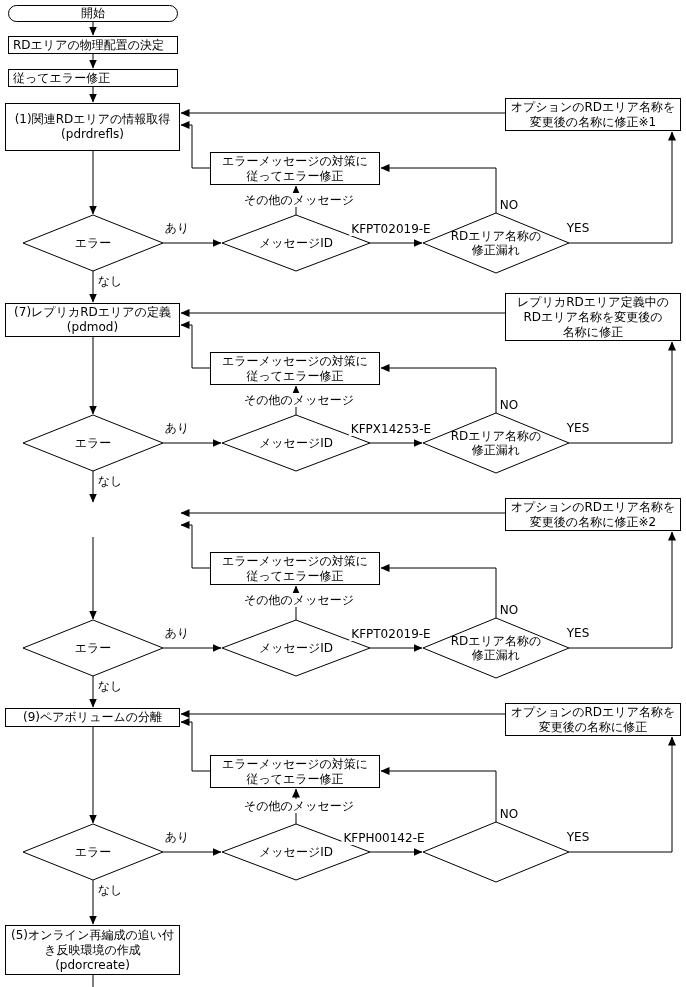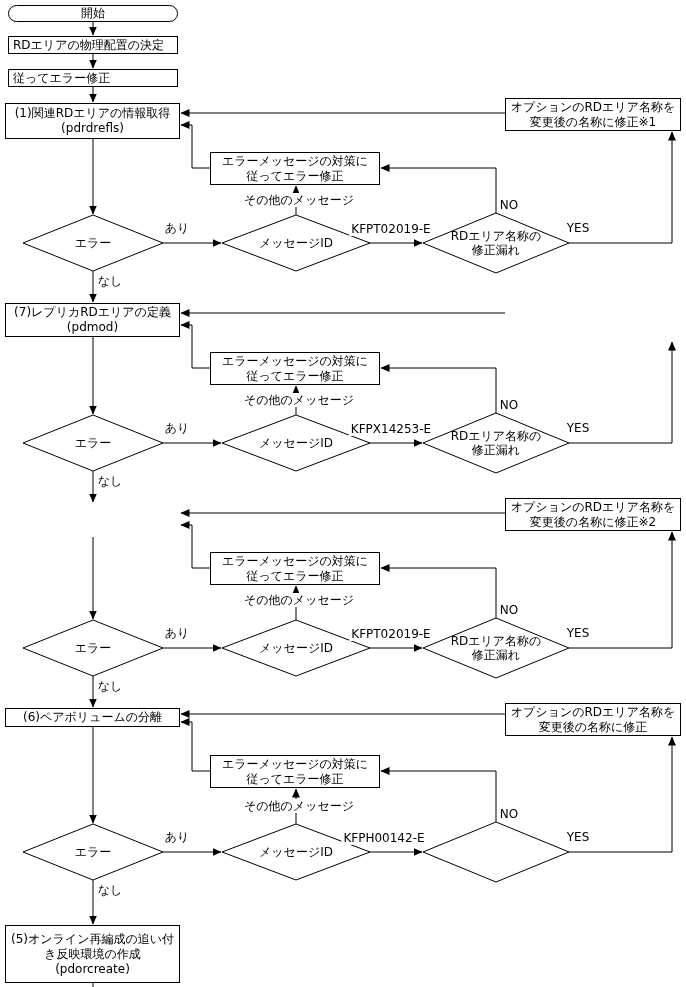--- a/index.html
+++ b/index.html
@@ -87,39 +87,42 @@
       <polygon points="23,852 93,824 163,852 93,880"></polygon>
       <polygon points="222,852 296,824 370,852 296,880"></polygon>
       <polygon points="423,852 496,822 569,852 496,882"></polygon>
     </g>
   </svg>
 
   <div class="box terminal" style="left:8px;top:5px;width:170px;height:17px">開始</div>
   <div class="box leftalign" style="left:8px;top:36px;width:170px;height:18px">RDエリアの物理配置の決定</div>
   <div class="box leftalign" style="left:8px;top:69px;width:170px;height:18px">従ってエラー修正</div>
 
-  <div class="box" style="left:5px;top:103px;width:175px;height:36px">(1)関連RDエリアの情報取得
+  <div class="box" style="left:5px;top:103px;width:175px;height:48px">(1)関連RDエリアの情報取得
 (pdrdrefls)</div>
   <div class="box" style="left:505px;top:98px;width:176px;height:33px">オプションのRDエリア名称を
 変更後の名称に修正※1</div>
   <div class="box" style="left:210px;top:152px;width:170px;height:33px">エラーメッセージの対策に
 従ってエラー修正</div>
   <div class="dlabel" style="left:93px;top:243px">エラー</div>
   <div class="dlabel" style="left:296px;top:243px">メッセージID</div>
   <div class="dlabel" style="left:496px;top:243px">RDエリア名称の
 修正漏れ</div>
   <div class="elabel" style="left:177px;top:228px">あり</div>
   <div class="elabel" style="left:110px;top:281px">なし</div>
   <div class="elabel" style="left:391px;top:229px">KFPT02019-E</div>
   <div class="elabel" style="left:299px;top:200px">その他のメッセージ</div>
   <div class="elabel" style="left:509px;top:205px">NO</div>
   <div class="elabel" style="left:578px;top:228px">YES</div>
 
   <div class="box" style="left:5px;top:303px;width:175px;height:34px">(7)レプリカRDエリアの定義
 (pdmod)</div>
+  <div class="box" style="left:505px;top:293px;width:176px;height:48px">レプリカRDエリア定義中の
+RDエリア名称を変更後の
+名称に修正</div>
   <div class="box" style="left:210px;top:352px;width:170px;height:33px">エラーメッセージの対策に
 従ってエラー修正</div>
   <div class="dlabel" style="left:93px;top:443px">エラー</div>
   <div class="dlabel" style="left:296px;top:443px">メッセージID</div>
   <div class="dlabel" style="left:496px;top:443px">RDエリア名称の
 修正漏れ</div>
   <div class="elabel" style="left:177px;top:428px">あり</div>
   <div class="elabel" style="left:110px;top:481px">なし</div>
   <div class="elabel" style="left:391px;top:429px">KFPX14253-E</div>
   <div class="elabel" style="left:299px;top:400px">その他のメッセージ</div>
@@ -134,31 +137,31 @@
   <div class="dlabel" style="left:296px;top:648px">メッセージID</div>
   <div class="dlabel" style="left:496px;top:648px">RDエリア名称の
 修正漏れ</div>
   <div class="elabel" style="left:177px;top:633px">あり</div>
   <div class="elabel" style="left:110px;top:686px">なし</div>
   <div class="elabel" style="left:391px;top:634px">KFPT02019-E</div>
   <div class="elabel" style="left:299px;top:600px">その他のメッセージ</div>
   <div class="elabel" style="left:509px;top:610px">NO</div>
   <div class="elabel" style="left:578px;top:633px">YES</div>
 
-  <div class="box" style="left:5px;top:708px;width:175px;height:19px">(6)ペアボリュームの分離</div>
+  <div class="box" style="left:5px;top:708px;width:175px;height:19px">(9)ペアボリュームの分離</div>
   <div class="box" style="left:505px;top:703px;width:176px;height:33px">オプションのRDエリア名称を
 変更後の名称に修正</div>
   <div class="box" style="left:210px;top:755px;width:170px;height:33px">エラーメッセージの対策に
 従ってエラー修正</div>
   <div class="dlabel" style="left:93px;top:852px">エラー</div>
   <div class="dlabel" style="left:296px;top:852px">メッセージID</div>
   <div class="elabel" style="left:177px;top:837px">あり</div>
   <div class="elabel" style="left:110px;top:890px">なし</div>
   <div class="elabel" style="left:384px;top:838px">KFPH00142-E</div>
   <div class="elabel" style="left:299px;top:806px">その他のメッセージ</div>
   <div class="elabel" style="left:509px;top:814px">NO</div>
   <div class="elabel" style="left:578px;top:837px">YES</div>
 
-  <div class="box" style="left:5px;top:925px;width:175px;height:58px">(5)オンライン再編成の追い付
+  <div class="box" style="left:5px;top:925px;width:175px;height:50px">(5)オンライン再編成の追い付
 き反映環境の作成
 (pdorcreate)</div>
 
 </div>
 
 </body></html>

